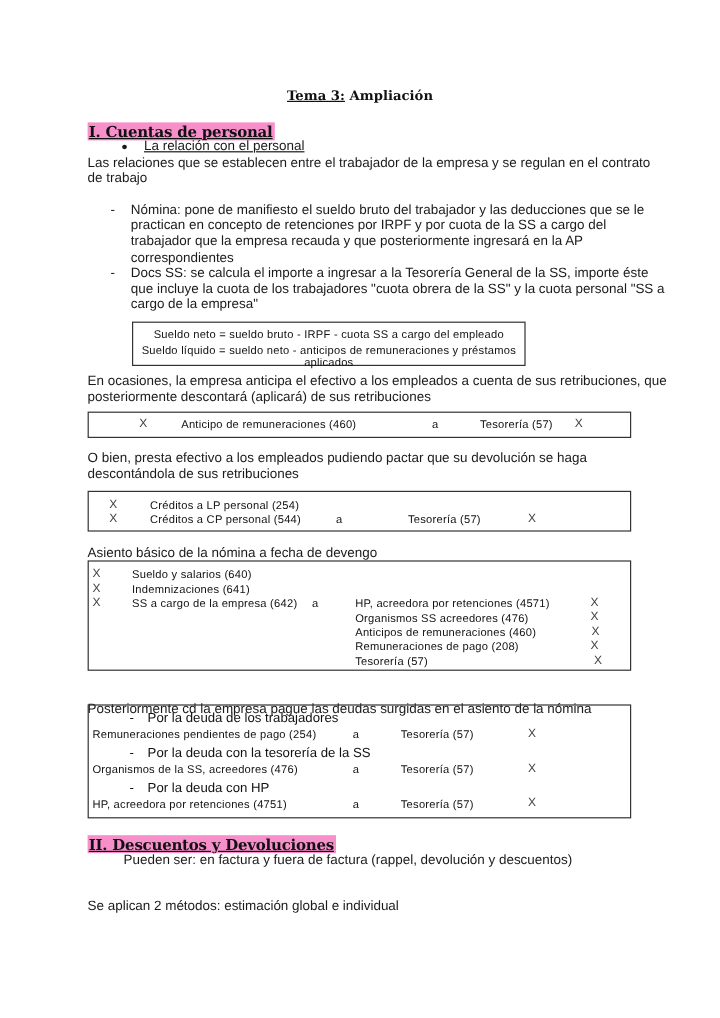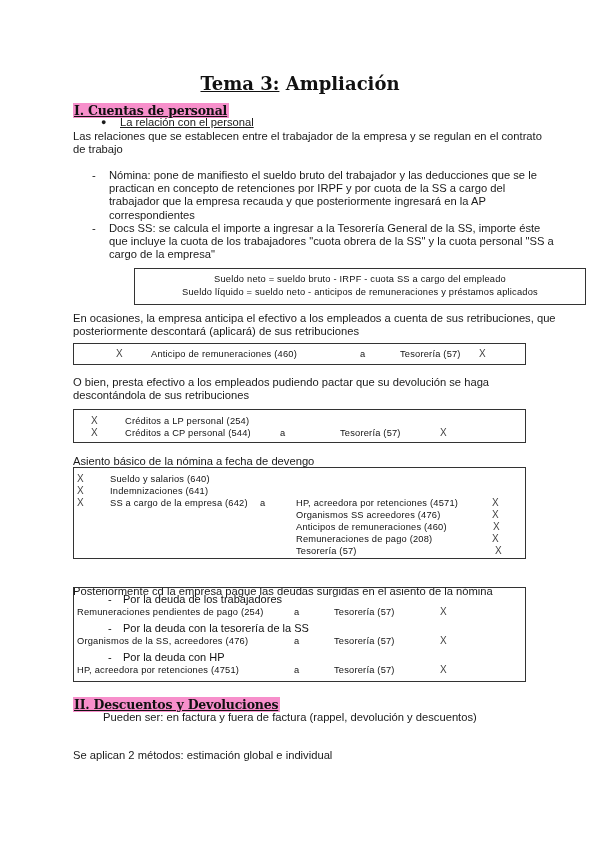--- a/index.html
+++ b/index.html
@@ -1,20 +1,20 @@
 <!DOCTYPE html>
 <html><head>
   <meta charset="utf-8">
   <style>
     html, body { margin: 0; padding: 0; background: #ffffff; }
     body { width: 600px; height: 848px; position: relative; overflow: hidden; color: #111; }
     .page { position: absolute; left: 0; top: 0; width: 600px; height: 848px; }
     .body-text { font-family: "Liberation Sans", sans-serif; font-size: 11.2px; line-height: 13.2px; color: #1a1a1a; }
     .abs { position: absolute; }
-    .title { font-family: "DejaVu Serif", serif; font-size: 18px; font-weight: bold; text-align: center; width: 600px; left: 0; top: 73px; }
+    .title { font-family: "DejaVu Serif", serif; font-size: 11px; font-weight: bold; text-align: center; width: 600px; left: 0; top: 73px; }
     .title .u { text-decoration: underline; }
     .heading { font-family: "DejaVu Serif", serif; font-weight: bold; font-size: 12.5px; text-decoration: underline; background: #f78fcb; padding: 0 2px 0 1px; line-height: 15px; letter-spacing: -0.2px; }
     .sub-bullet { text-decoration: underline; }
     .box { position: absolute; border: 1.3px solid #333; box-sizing: border-box; }
     .mono { font-family: "Liberation Sans", sans-serif; font-size: 9.3px; letter-spacing: 0.2px; color: #111; }
     .xmark { font-family: "Liberation Sans", sans-serif; font-size: 10px; color: #444; }
     .subhead-in-box { font-family: "Liberation Sans", sans-serif; font-size: 11px; color: #111; }
   </style>
 </head>
 <body>
@@ -45,21 +45,21 @@
     <div>correspondientes</div>
   </div>
 
   <div class="abs body-text" style="left:92px; top:222px;">-</div>
   <div class="abs body-text" style="left:109px; top:222px;">
     <div>Docs SS: se calcula el importe a ingresar a la Tesorería General de la SS, importe éste</div>
     <div>que incluye la cuota de los trabajadores "cuota obrera de la SS" y la cuota personal "SS a</div>
     <div>cargo de la empresa"</div>
   </div>
 
-  <div class="box" style="left:110px; top:268px; width:452px; height:37px;margin-left:24px;">
+  <div class="box" style="left:110px; top:268px; width:328px; height:37px;">
     <div class="mono" style="position:absolute; left:0; width:100%; text-align:center; top:5px;">Sueldo neto = sueldo bruto - IRPF - cuota SS a cargo del empleado</div>
     <div class="mono" style="position:absolute; left:0; width:100%; text-align:center; top:18px;">Sueldo líquido = sueldo neto - anticipos de remuneraciones y préstamos aplicados</div>
   </div>
 
   <div class="abs body-text" style="left:73px; top:312px;">En ocasiones, la empresa anticipa el efectivo a los empleados a cuenta de sus retribuciones, que</div>
   <div class="abs body-text" style="left:73px; top:325px;">posteriormente descontará (aplicará) de sus retribuciones</div>
 
   <div class="box" style="left:73px; top:343px; width:453px; height:22px;">
     <span class="xmark abs" style="left:42px; top:4px;">X</span>
     <span class="mono abs" style="left:77px; top:5px;">Anticipo de remuneraciones (460)</span>

